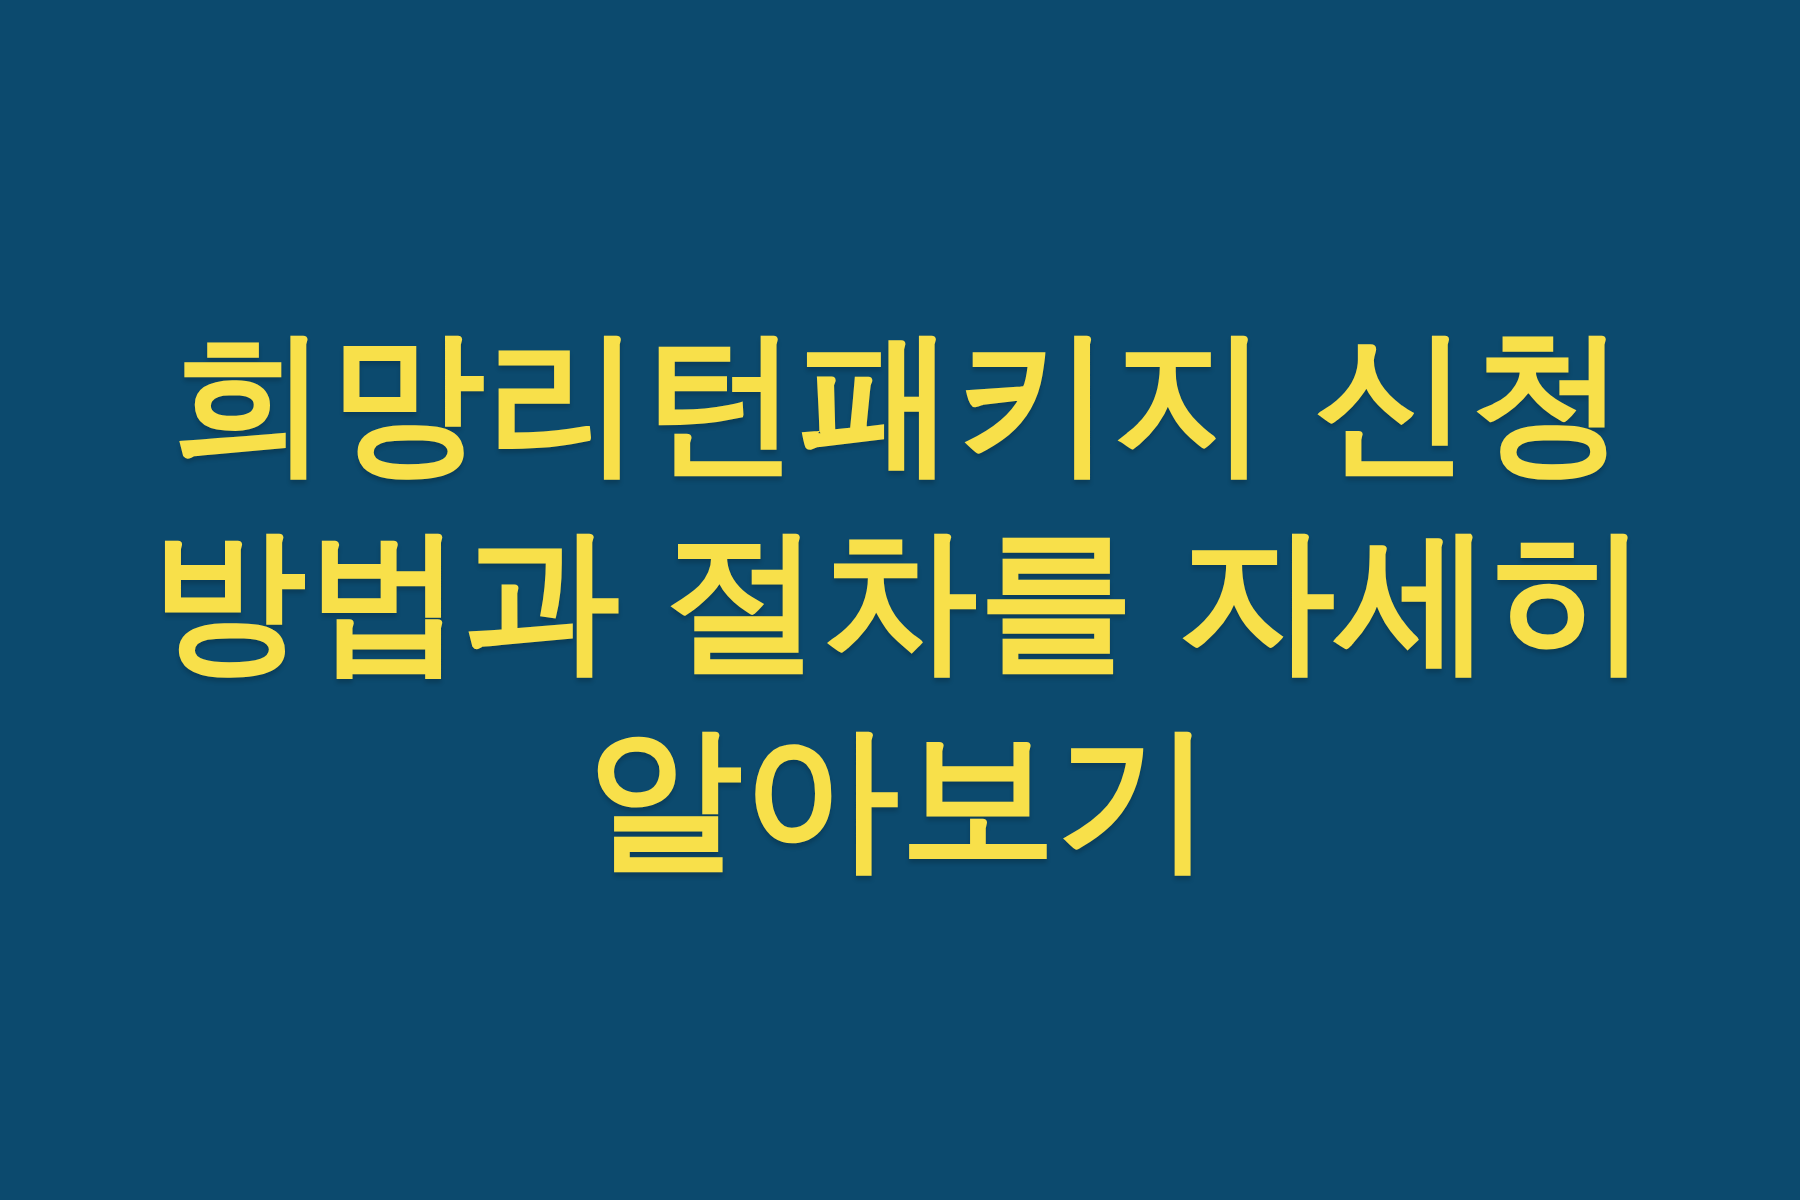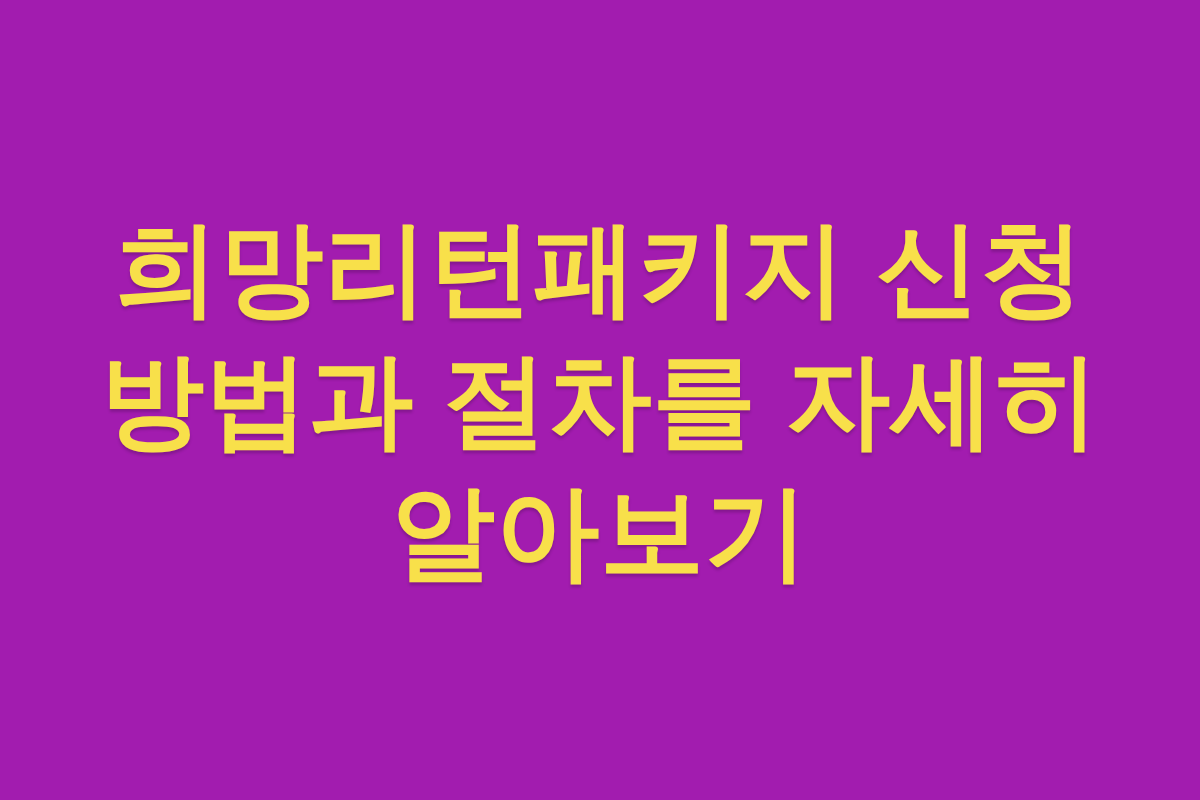--- a/index.html
+++ b/index.html
@@ -39,17 +39,17 @@
     letter-spacing: 0.5px;
     word-break: keep-all;
     overflow-wrap: break-word;
     white-space: pre-wrap;
     text-shadow: 0 3px 3px rgba(0, 0, 0, 0.18);
   }
 </style>
 </head>
 <body>
 
-<div id="canvas" style="background: #a21caf;">
+<div id="canvas" style="background: #0c4a6e;">
 
   <h1 id="headline" style="color: rgb(248, 224, 74);">희망리턴패키지 신청 방법과 절차를 자세히 알아보기</h1>
 
 </div>
 
 </body></html>

